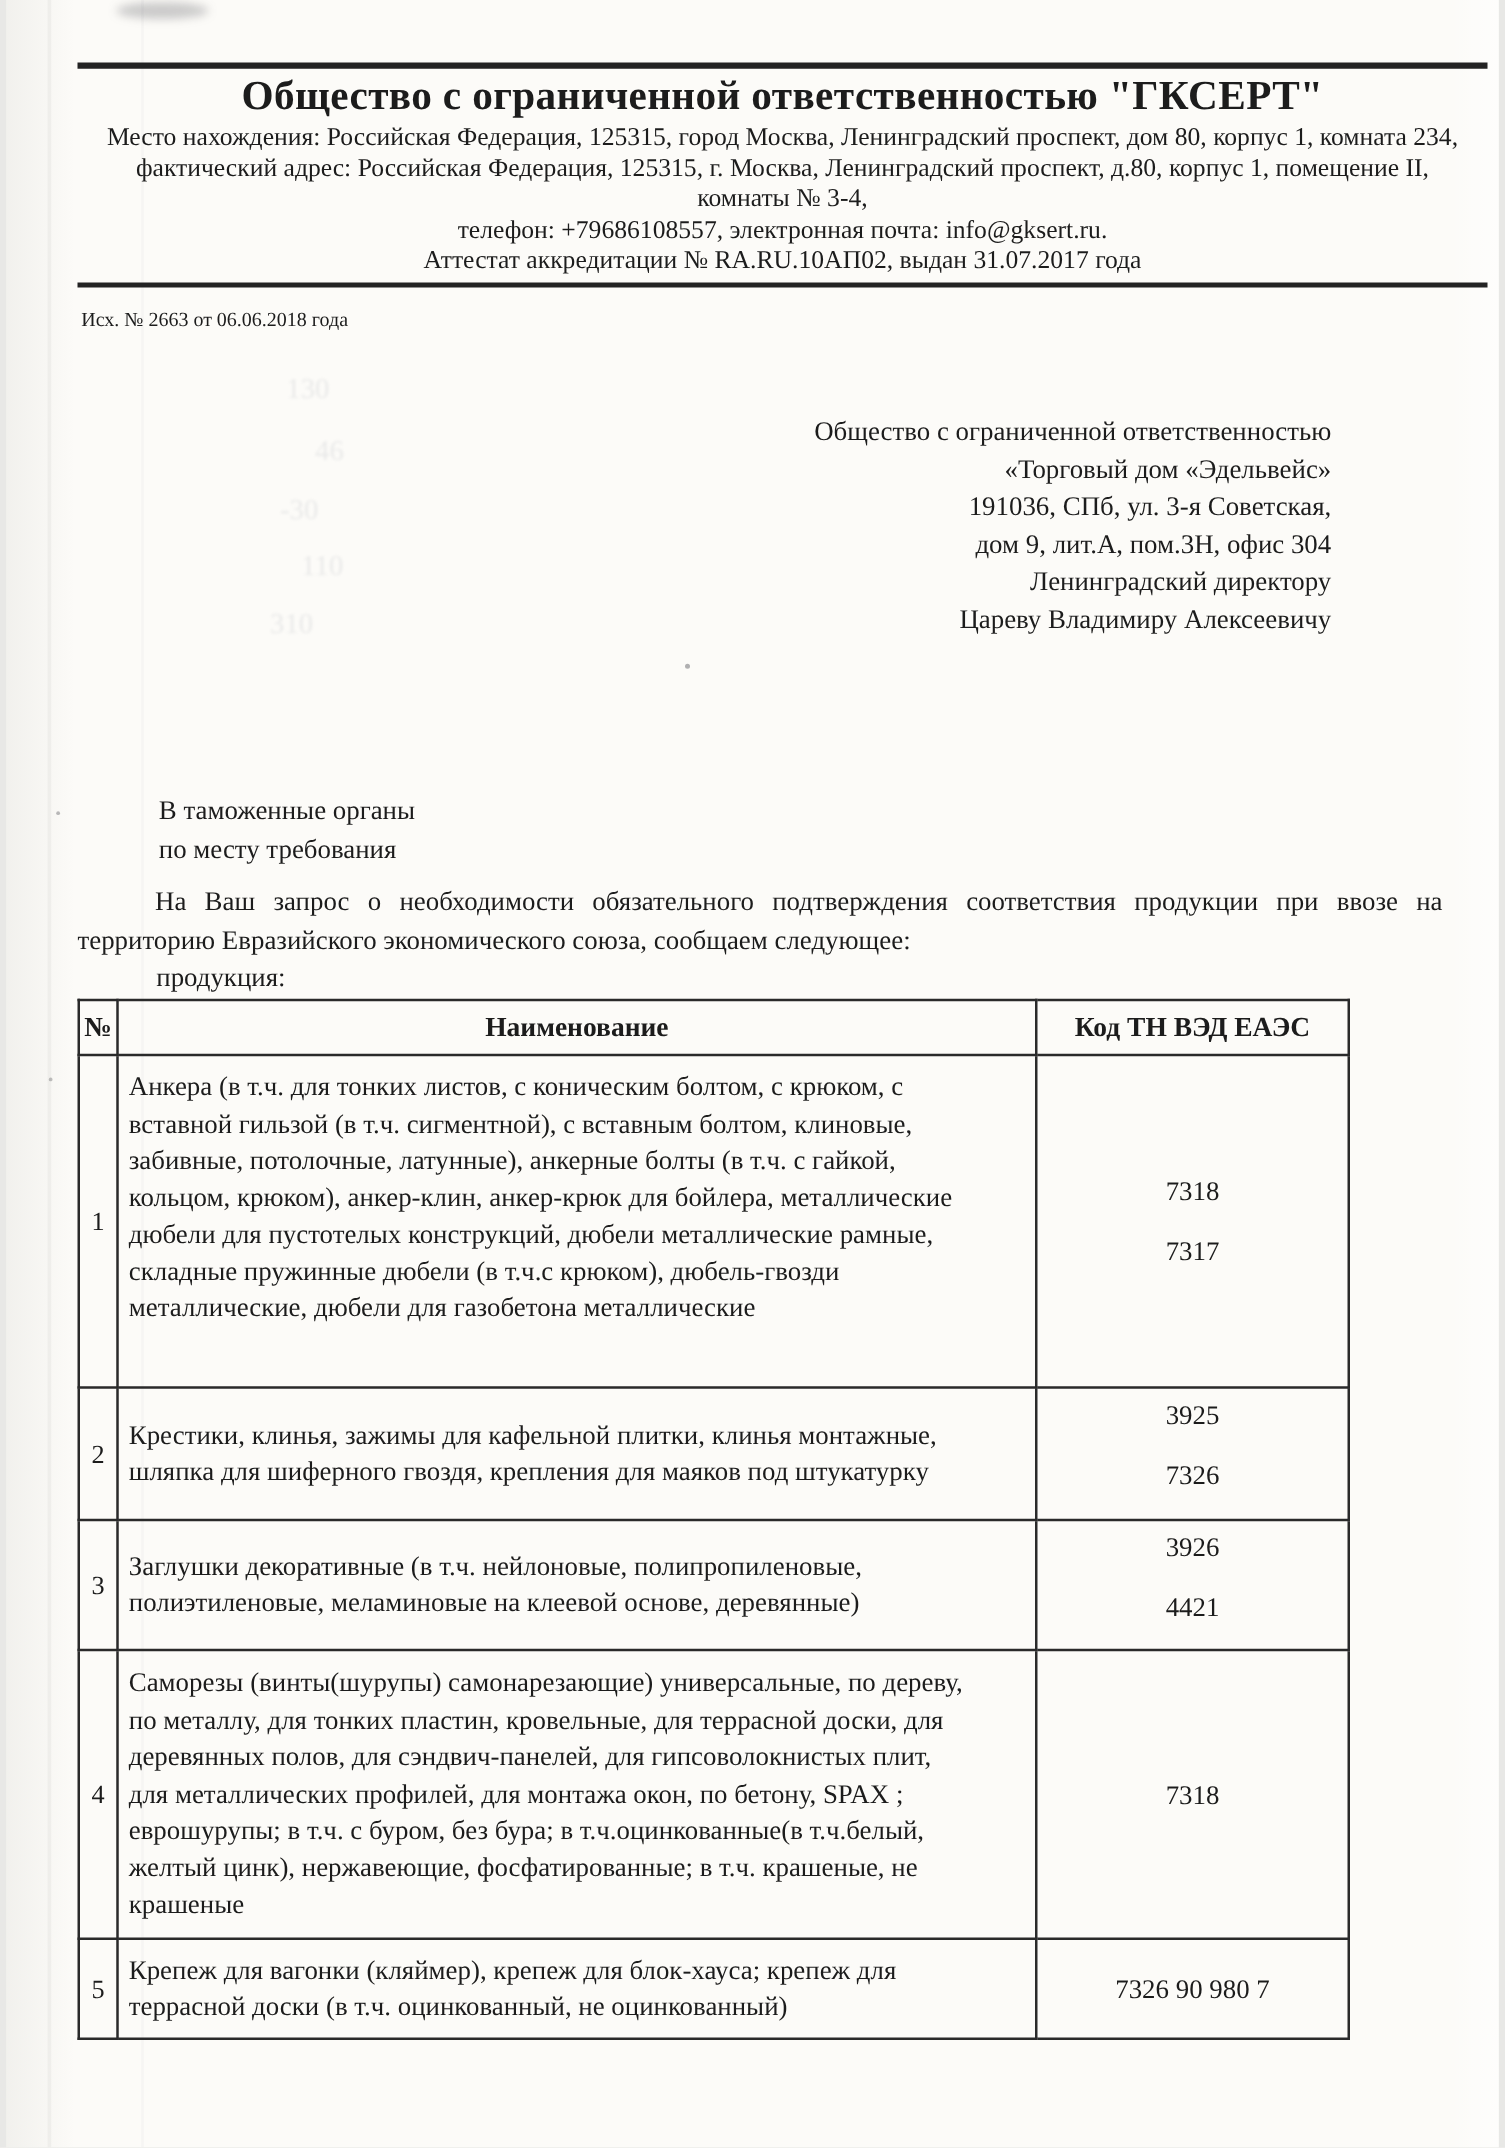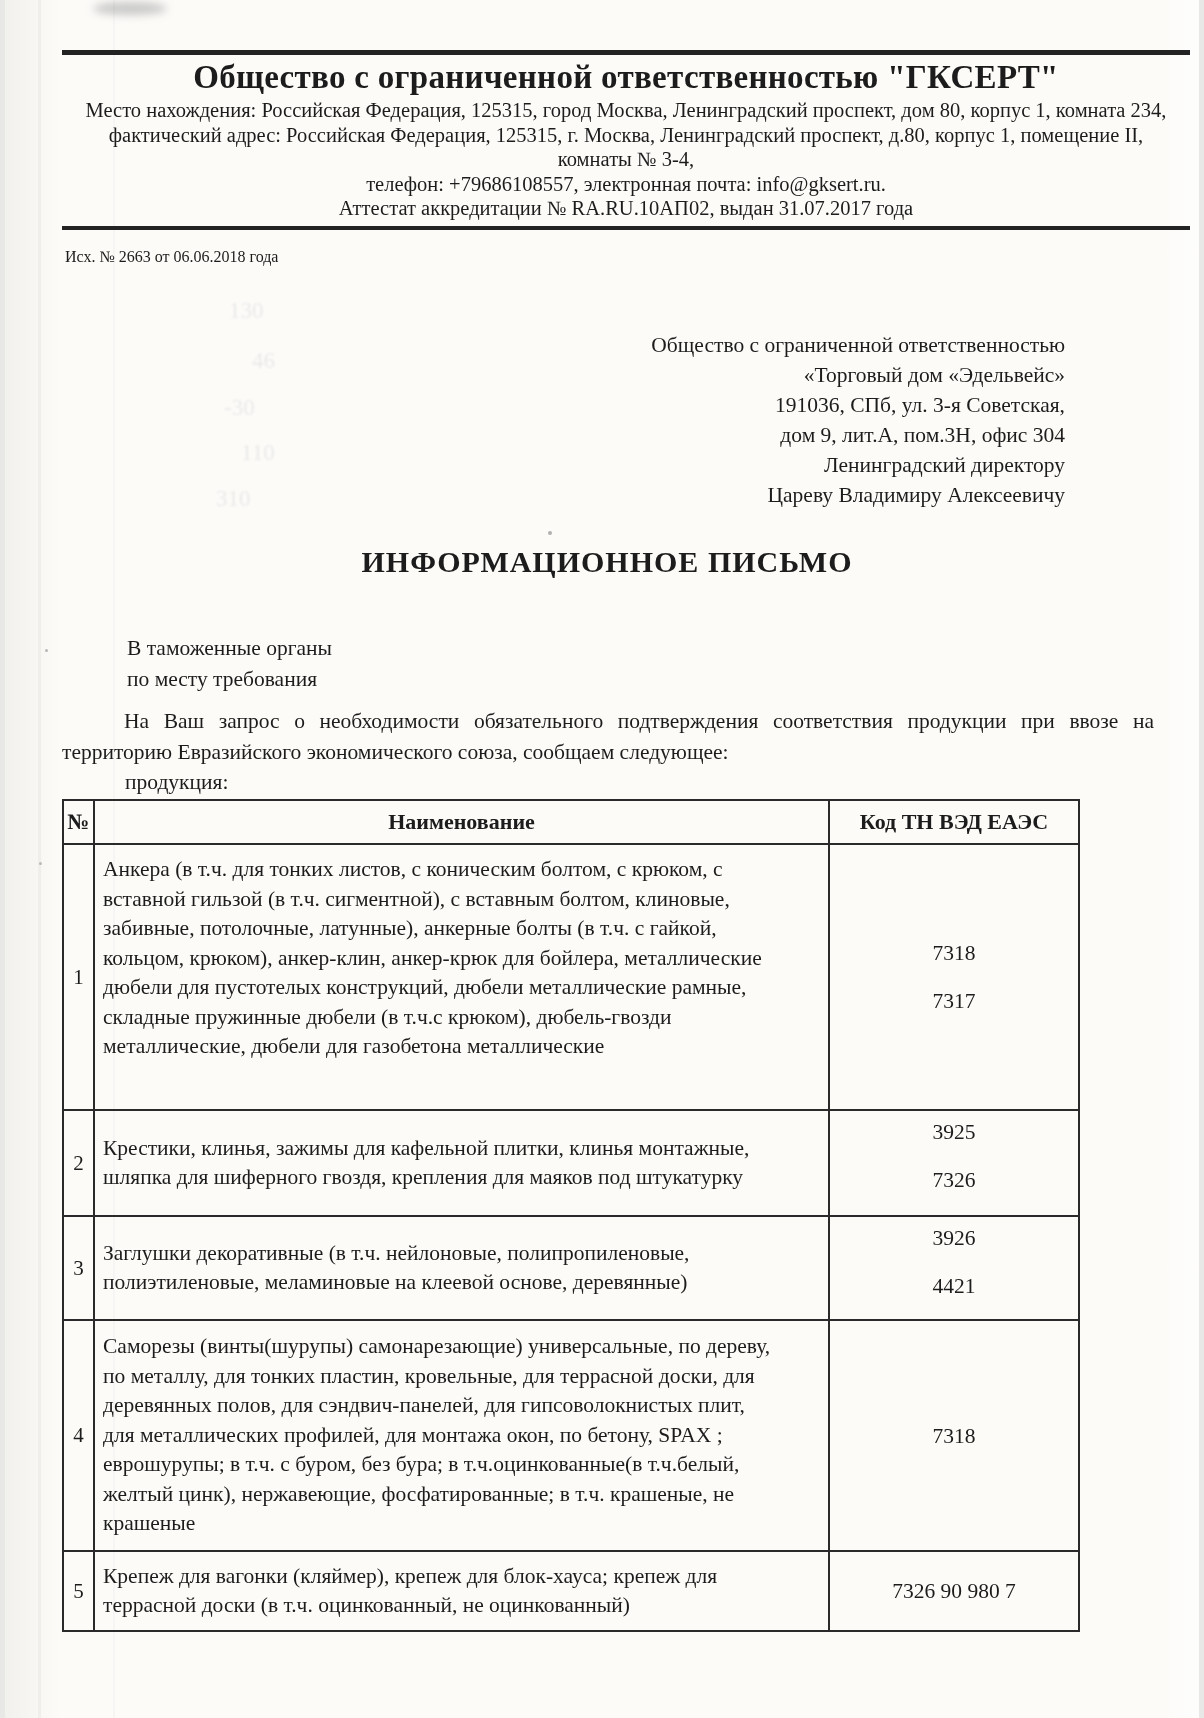--- a/index.html
+++ b/index.html
@@ -84,21 +84,20 @@
 
   <div class="recipient">
     <div>Общество с ограниченной ответственностью</div>
     <div>«Торговый дом «Эдельвейс»</div>
     <div>191036, СПб, ул. 3-я Советская,</div>
     <div>дом 9, лит.А, пом.3Н, офис 304</div>
     <div>Ленинградский директору</div>
     <div>Цареву Владимиру Алексеевичу</div>
   </div>
 
-  <h1 class="doc-title">ИНФОРМАЦИОННОЕ ПИСЬМО</h1>
 
   <div class="addressee">
     <div>В таможенные органы</div>
     <div>по месту требования</div>
   </div>
 
   <p class="paragraph">На Ваш запрос о необходимости обязательного подтверждения соответствия продукции при ввозе на территорию Евразийского экономического союза, сообщаем следующее:</p>
 
   <div class="products-label">продукция:</div>
 

